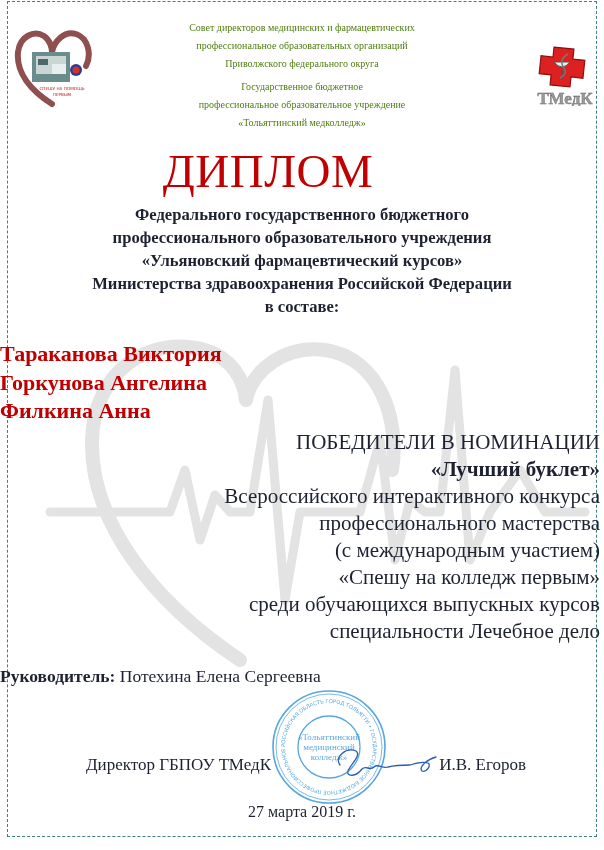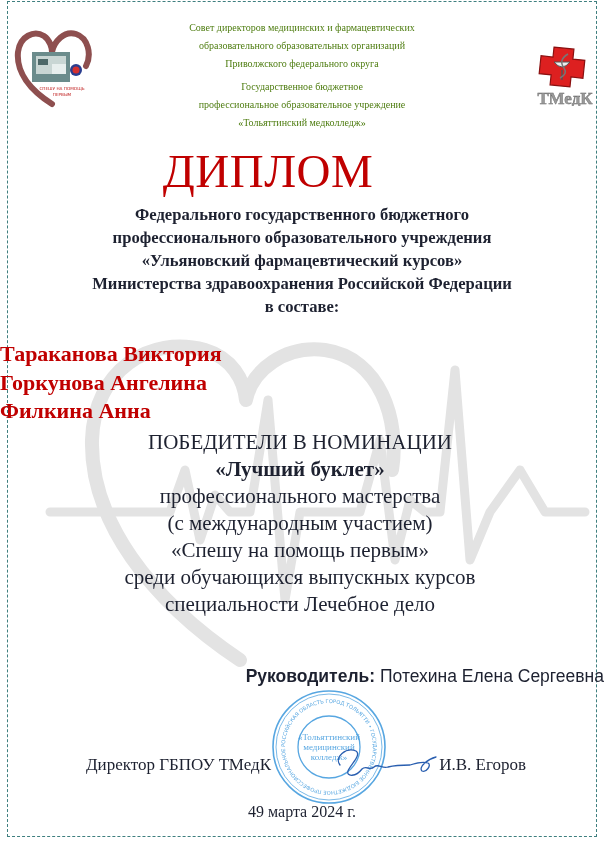--- a/index.html
+++ b/index.html
@@ -35,29 +35,29 @@
     }
     .award .line { display: block; white-space: nowrap; }
 
     .names {
       position: absolute; left: 0; width: 604px; top: 340px; text-align: left;
       font-family: "Liberation Serif", serif; font-weight: bold; font-size: 22px; line-height: 28.5px; color: #c00000;
     }
     .names .line { display: block; white-space: nowrap; }
 
     .winners {
-      position: absolute; left: 0; width: 600px; top: 429px; text-align: center;
+      position: absolute; left: 0; width: 600px; top: 429px; text-align: right;
       font-family: "Liberation Serif", serif; font-size: 21px; line-height: 27px; color: #1d2130;
     }
     .winners .line { display: block; white-space: nowrap; }
     .winners .bold { font-weight: bold; }
 
     .leader {
-      position: absolute; left: 0; width: 604px; top: 665px; text-align: right;
-      font-family: Liberation Sans, sans-serif; font-size: 17.5px; line-height: 22px; color: #1d2130;
+      position: absolute; left: 0; width: 604px; top: 665px; text-align: left;
+      font-family: Liberation Serif, serif; font-size: 17.5px; line-height: 22px; color: #1d2130;
     }
     .leader .label { font-weight: bold; }
 
     .stamp { position: absolute; left: 262px; top: 688px; width: 134px; height: 118px; }
 
     .director-row {
       position: absolute; top: 755px; left: 86px; width: 440px; height: 24px;
       font-family: "Liberation Serif", serif; font-size: 17px; color: #1d2130;
     }
     .director-title { position: absolute; left: 0; top: 0; white-space: nowrap; }
@@ -97,21 +97,21 @@
   <path d="M 20 2 L 40 2 L 40 12 L 52 12 L 52 30 L 40 30 L 40 40 L 20 40 L 20 30 L 8 30 L 8 12 L 20 12 Z" fill="#dd2020" stroke="#8a1010" stroke-width="1.2" transform="rotate(6 30 21)"></path>
   <path d="M 22 16 Q 30 26 38 16 Z" fill="#eee" stroke="#555" stroke-width="1"></path>
   <line x1="30" y1="24" x2="30" y2="34" stroke="#555" stroke-width="1.5"></line>
   <path d="M 36 8 Q 26 14 32 22 Q 36 28 28 32" fill="none" stroke="#777" stroke-width="1.5"></path>
   <text x="33" y="58" font-size="17" font-weight="bold" text-anchor="middle" fill="#9a9a9a" stroke="#666" stroke-width="0.4" font-family="Liberation Serif, serif">ТМедК</text>
 </svg>
 
 <div class="header">
   <div class="block1">
     <span class="line">Совет директоров медицинских и фармацевтических</span>
-    <span class="line">образовательного образовательных организаций</span>
+    <span class="line">профессиональное образовательных организаций</span>
     <span class="line">Приволжского федерального округа</span>
   </div>
   <div class="block2">
     <span class="line">Государственное бюджетное</span>
     <span class="line">профессиональное образовательное учреждение</span>
     <span class="line">«Тольяттинский медколледж»</span>
   </div>
 </div>
 
 <div class="title">ДИПЛОМ</div>
@@ -126,23 +126,24 @@
 
 <div class="names">
   <span class="line">Тараканова Виктория</span>
   <span class="line">Горкунова Ангелина</span>
   <span class="line">Филкина Анна</span>
 </div>
 
 <div class="winners">
   <span class="line">ПОБЕДИТЕЛИ В НОМИНАЦИИ</span>
   <span class="line bold">«Лучший буклет»</span>
+  <span class="line">Всероссийского интерактивного конкурса</span>
   <span class="line">профессионального мастерства</span>
   <span class="line">(с международным участием)</span>
-  <span class="line">«Спешу на помощь первым»</span>
+  <span class="line">«Спешу на колледж первым»</span>
   <span class="line">среди обучающихся выпускных курсов</span>
   <span class="line">специальности Лечебное дело</span>
 </div>
 
 <div class="leader">
   <span class="label">Руководитель:</span>
   <span>Потехина Елена Сергеевна</span>
 </div>
 
 <svg class="stamp" viewBox="0 0 134 118">
@@ -163,13 +164,13 @@
 </svg>
 
 <div class="director-row">
   <span class="director-title">Директор ГБПОУ ТМедК</span>
   <svg class="signature" viewBox="0 0 120 40">
     <path d="M 8 22 C 2 14, 14 4, 24 8 C 30 12, 18 22, 16 28 C 14 34, 24 34, 30 26 C 34 22, 38 28, 42 24 C 46 20, 50 26, 56 24 C 64 22, 70 22, 78 22 C 84 20, 90 18, 96 20 C 100 22, 94 30, 90 28 C 86 24, 96 16, 104 14" fill="none" stroke="#2a5fb0" stroke-width="1.3" stroke-linecap="round"></path>
   </svg>
   <span class="director-name">И.В. Егоров</span>
 </div>
 
-<div class="date">49 марта 2024 г.</div>
+<div class="date">27 марта 2019 г.</div>
 
 </body></html>

